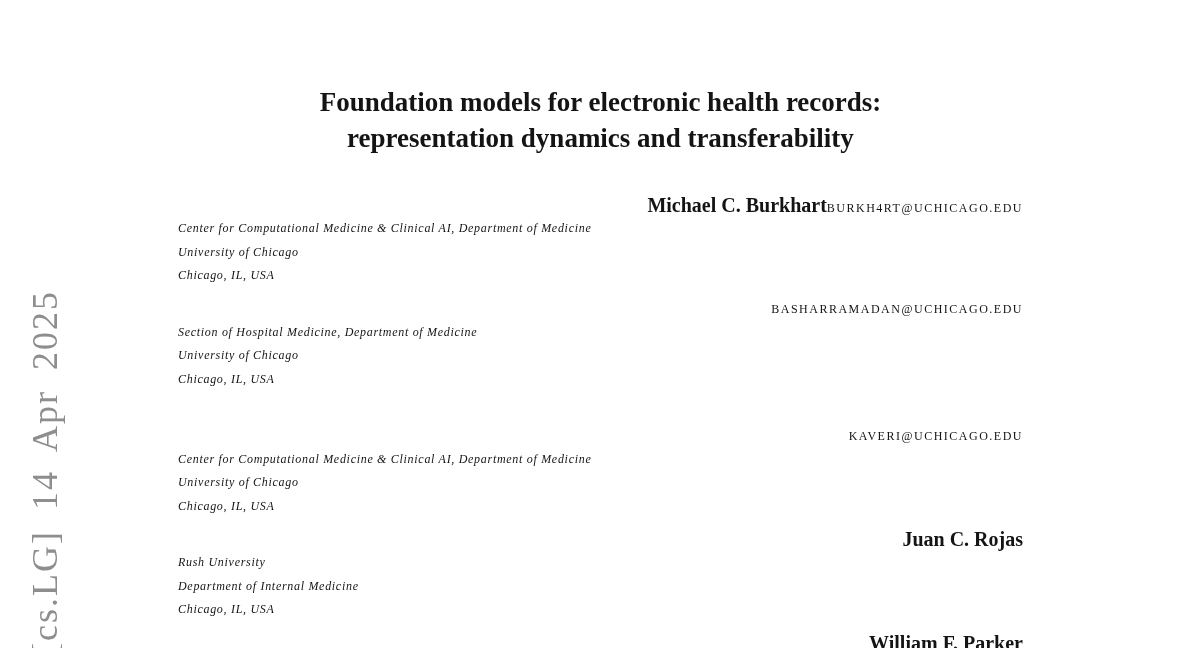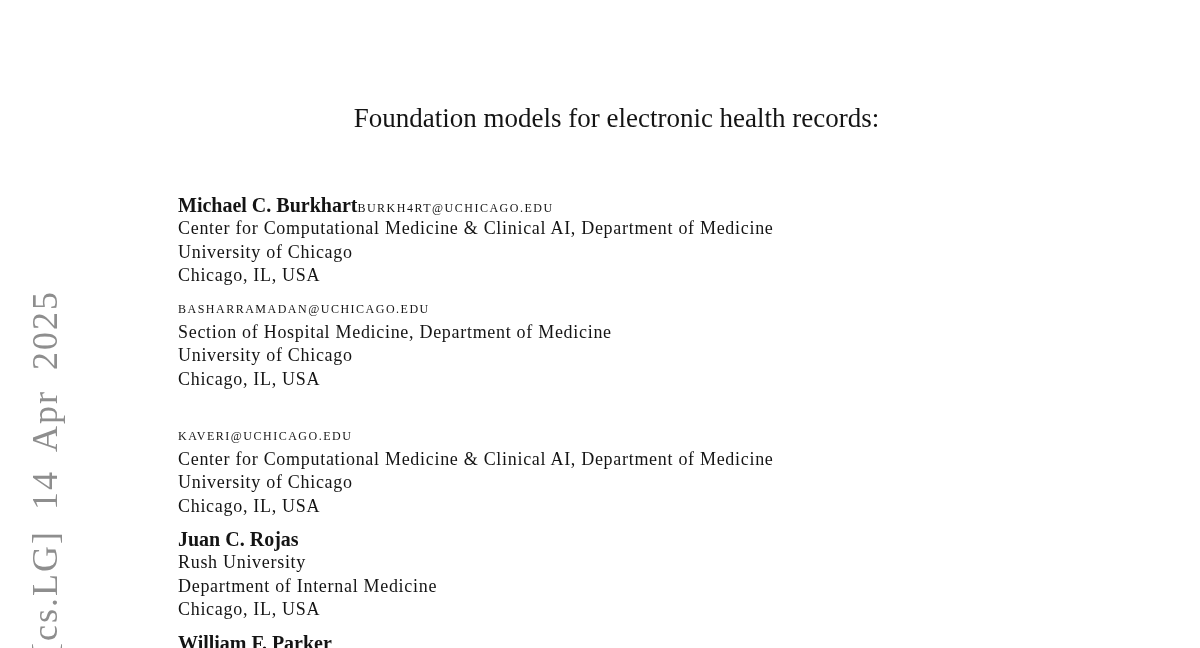--- a/index.html
+++ b/index.html
@@ -26,69 +26,71 @@
     font-size: 36px;
     letter-spacing: 2px;
     word-spacing: 9px;
     color: #8e8e8e;
   }
   .title {
     position: absolute;
     left: 178px;
     top: 84px;
     width: 845px;
-    margin: 16px;
+    margin: 0;
     text-align: center;
     font-size: 27px;
-    font-weight: normal;
+    font-weight: bold;
     line-height: 36px;
     color: #141414;
   }
   .title span { display: block; }
   .authors {
     position: absolute;
     left: 178px;
     top: 194px;
     width: 845px;
   }
   .author-block { margin-bottom: 10px; }
   .author-row {
     display: flex;
-    justify-content: flex-start;
+    justify-content: flex-end;
     align-items: baseline;
     line-height: 23.4px;
     height: 23.4px;
   }
   .author-name {
     font-weight: bold;
     font-size: 20px;
     white-space: nowrap;
   }
   .author-email {
     font-size: 12px;
     letter-spacing: 1.5px;
     white-space: nowrap;
   }
   .affil-line {
-    font-size: 18px;
+    font-style: italic;
+    font-size: 12px;
     letter-spacing: 0.7px;
     line-height: 23.4px;
     height: 23.4px;
     white-space: nowrap;
   }
 </style>
 </head>
 <body>
 
 <div class="page">
 
   <div class="watermark">[cs.LG] 14 Apr 2025</div>
 
   <h1 class="title">
     <span>Foundation models for electronic health records:</span>
+    <span>representation dynamics and transferability</span>
   </h1>
 
   <div class="authors">
 
     <section class="author-block">
       <div class="author-row">
         <span class="author-name">Michael C. Burkhart</span>
         <span class="author-email">BURKH4RT@UCHICAGO.EDU</span>
       </div>
       <div class="affil">

